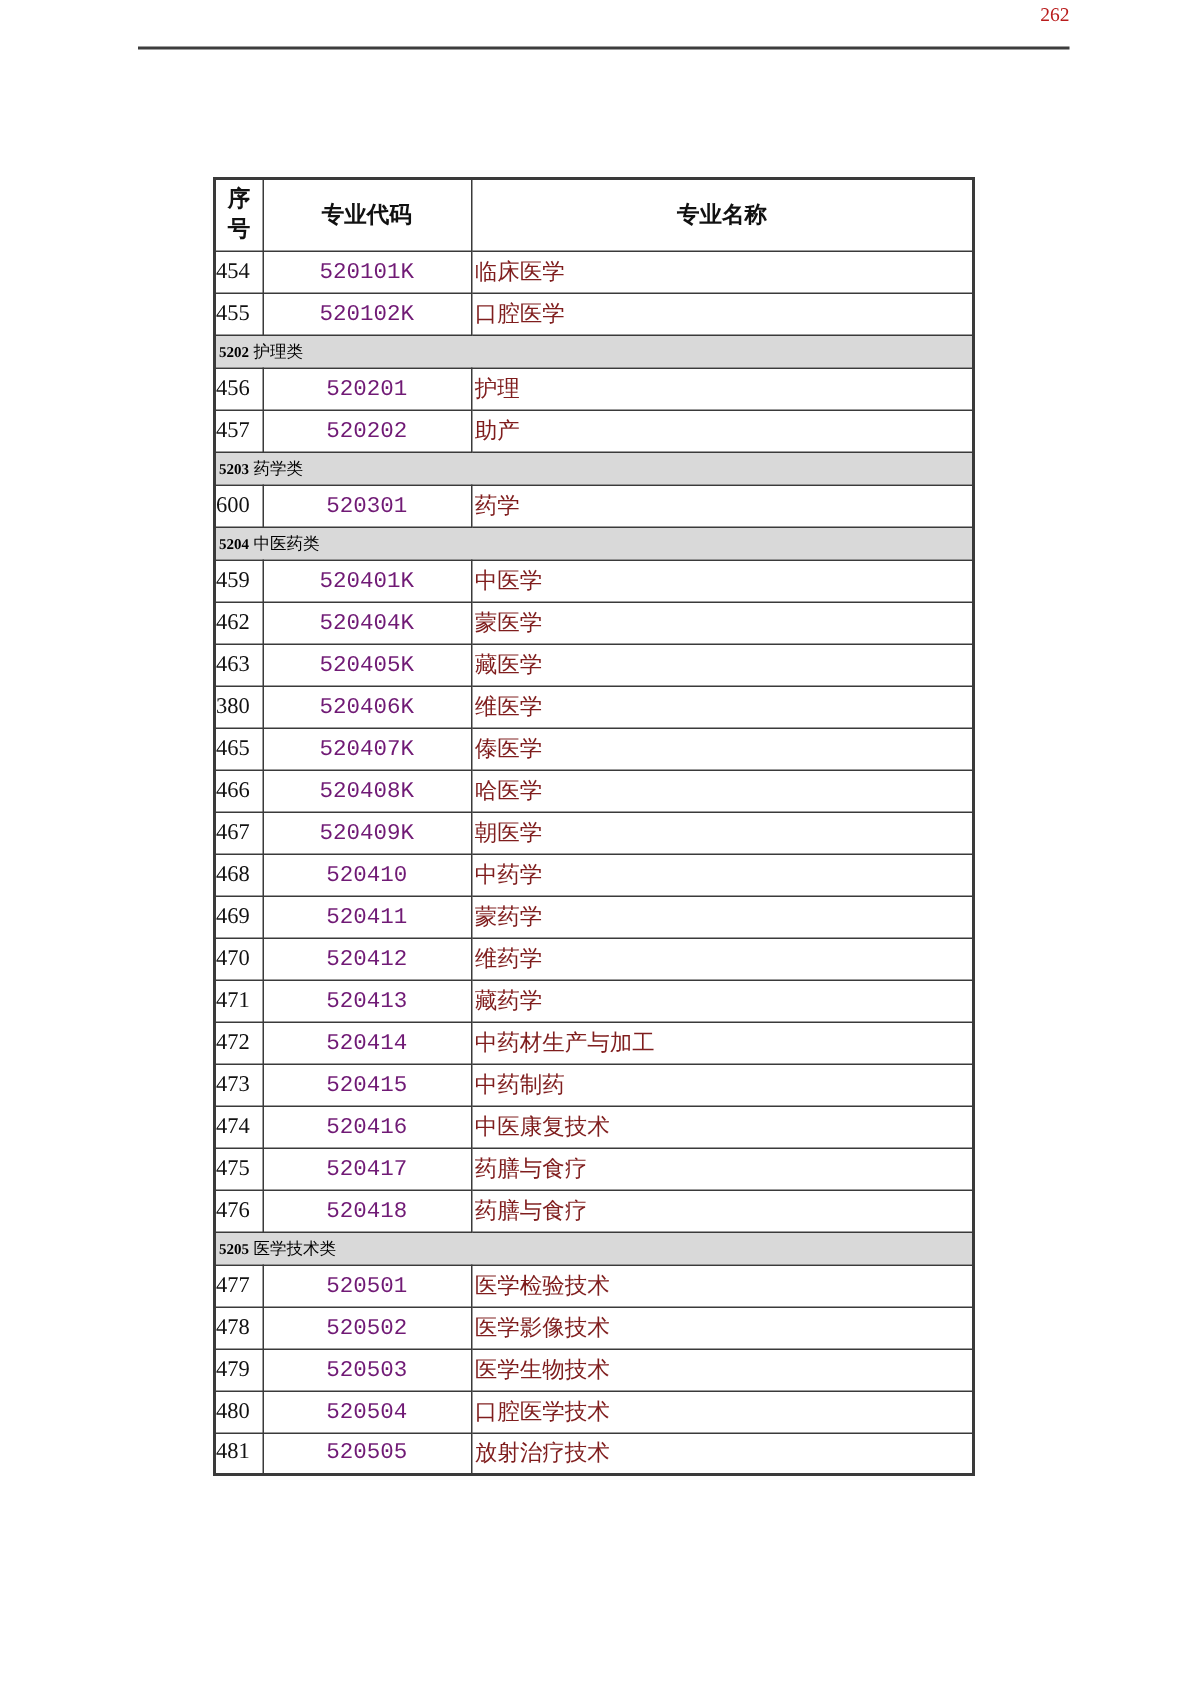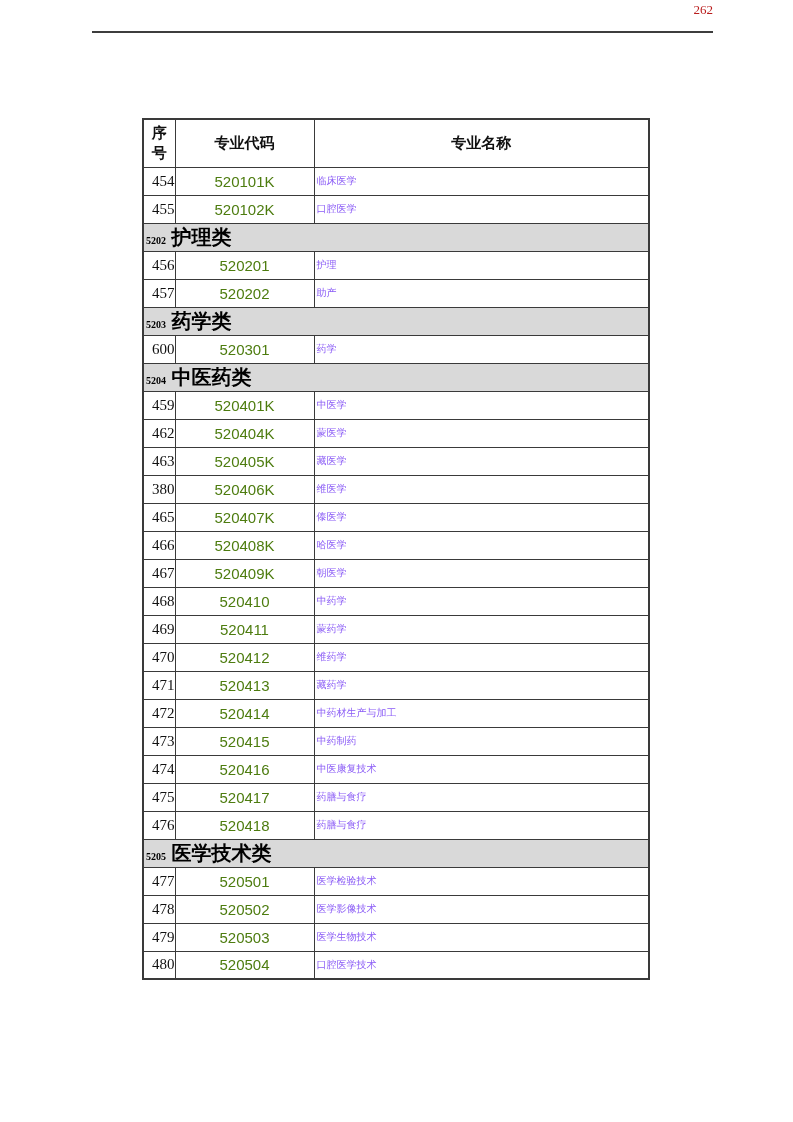--- a/index.html
+++ b/index.html
@@ -53,51 +53,51 @@
     font-weight: bold;
     text-align: center;
     color: #111;
     white-space: normal;
   }
   th.th-no { word-break: break-all; line-height: 1.35; padding: 0 6px; }
   td.c-no {
     height: 28px;
     font-family: "Liberation Serif", "DejaVu Serif", serif;
     font-size: 15px;
-    text-align: right;
+    text-align: left;
     color: #111;
   }
   td.c-code {
-    font-family: Liberation Sans, sans-serif;
+    font-family: Liberation Mono, monospace;
     font-size: 15px;
     text-align: center;
-    color: #4d7c0f;
+    color: #701a75;
   }
   td.c-name {
-    font-size: 10px;
+    font-size: 15px;
     text-align: left;
     padding-left: 2px;
-    color: #8b5cf6;
+    color: #7f1d1d;
   }
   tr.section-row td {
     height: 22px;
     background: #d9d9d9;
     font-weight: bold;
     text-align: left;
     padding-left: 2px;
     color: #000;
   }
   .sec-num {
     font-family: "Liberation Serif", "DejaVu Serif", serif;
     font-size: 10px;
     font-weight: bold;
   }
   .sec-name {
-    font-size: 20px;
-    font-weight: bold;
+    font-size: 11px;
+    font-weight: normal;
   }
 </style>
 </head>
 <body>
 
 <div class="page-number">262</div>
 <div class="header-rule"></div>
 
 <table class="majors">
   <colgroup>
@@ -243,14 +243,19 @@
       <tr>
         <td class="c-no">479</td>
         <td class="c-code">520503</td>
         <td class="c-name">医学生物技术</td>
       </tr>
       <tr>
         <td class="c-no">480</td>
         <td class="c-code">520504</td>
         <td class="c-name">口腔医学技术</td>
       </tr>
+      <tr>
+        <td class="c-no">481</td>
+        <td class="c-code">520505</td>
+        <td class="c-name">放射治疗技术</td>
+      </tr>
     </tbody>
 </table>
 
 </body></html>

